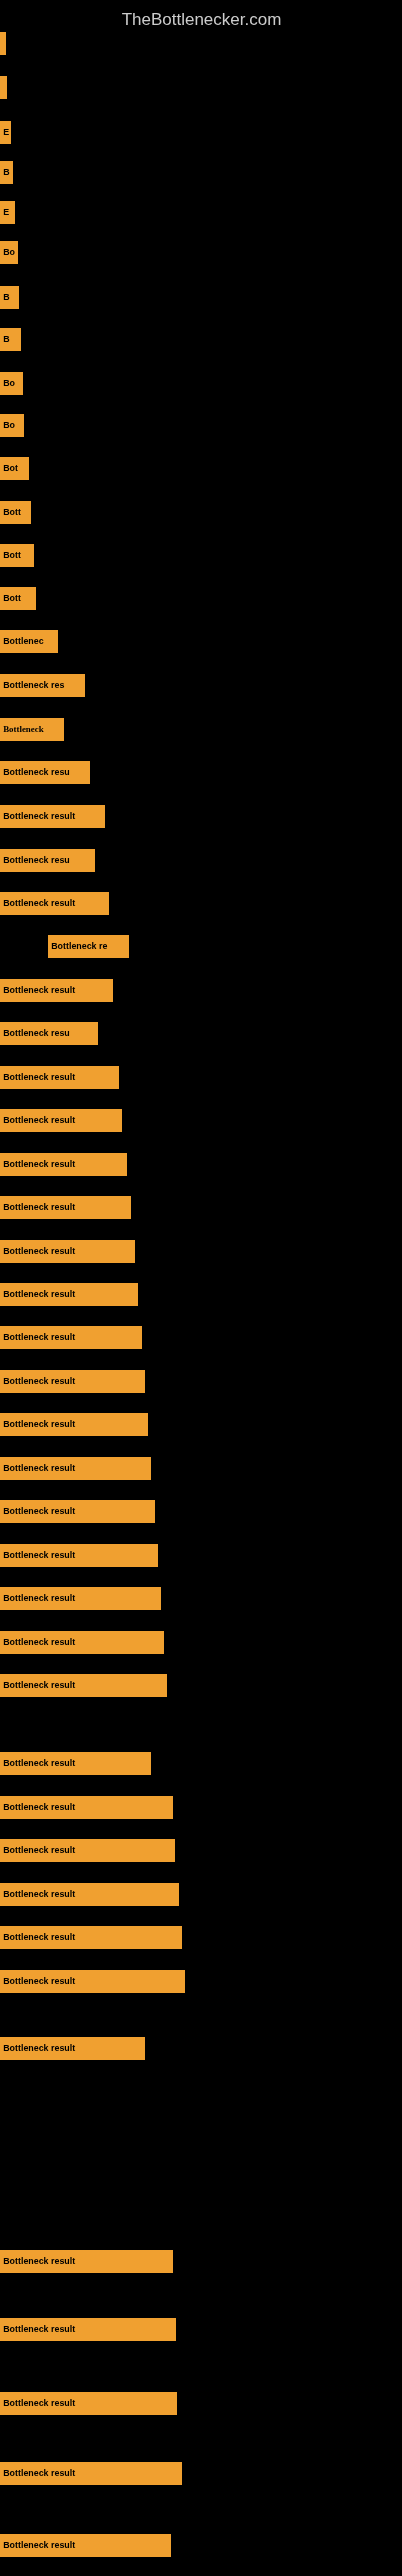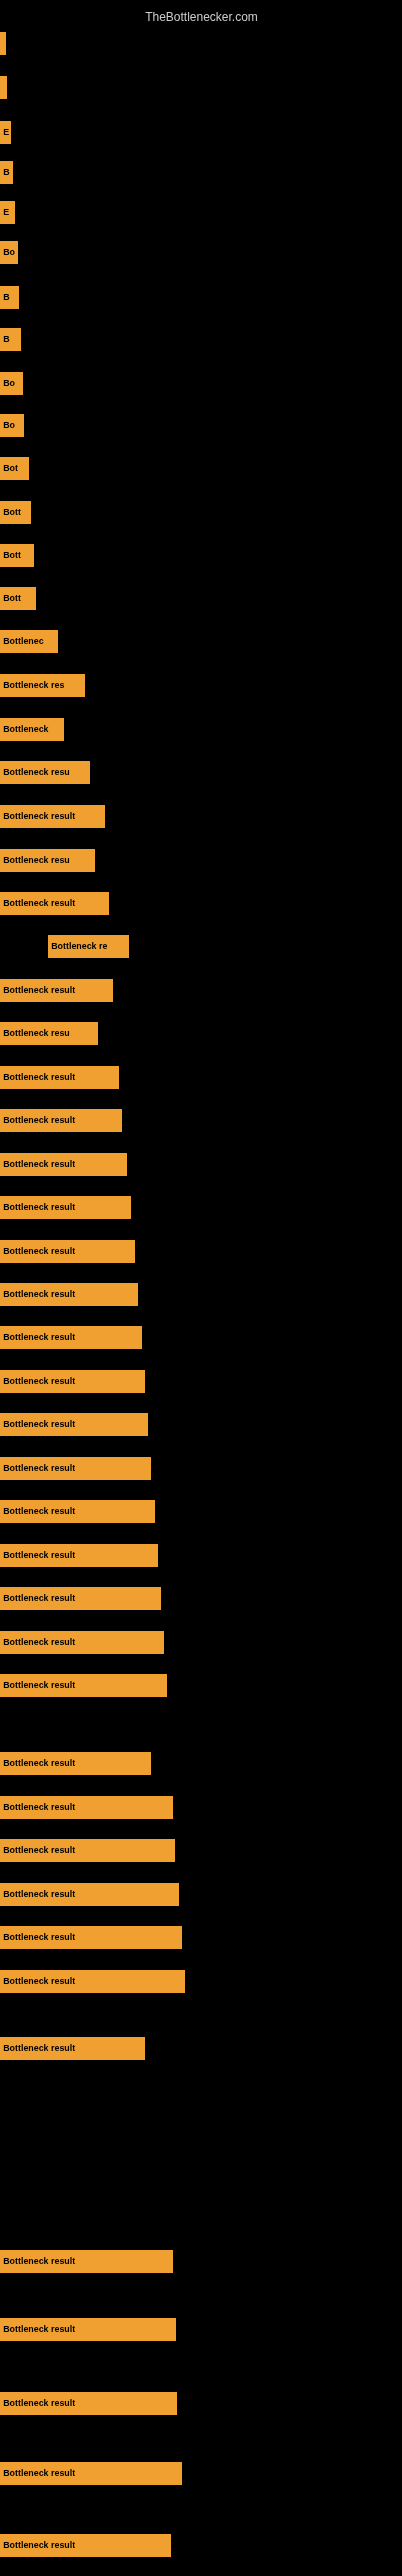--- a/index.html
+++ b/index.html
@@ -11,21 +11,21 @@
     body {
       background-color: #000000;
       width: 403px;
       min-height: 2576px;
       font-family: Arial, sans-serif;
       position: relative;
     }
 
     .site-title {
       color: #cccccc;
-      font-size: 12px;
+      font-size: 17px;
       text-align: center;
       padding: 6.4px 0;
       position: absolute;
       top: 4px;
       width: 100%;
     }
 
     .bars-container {
       position: absolute;
       top: 32px;
@@ -136,21 +136,21 @@
       <div class="bar" style="width: 58px;">
         <span class="bar-label">Bottlenec</span>
       </div>
     </div>
     <div class="bar-row" style="position: absolute; top: 642px; left: 0px; width: 100%;">
       <div class="bar" style="width: 85px;">
         <span class="bar-label">Bottleneck res</span>
       </div>
     </div>
     <div class="bar-row" style="position: absolute; top: 686px; left: 0px; width: 100%;">
-      <div class="bar" style="width: 64px;">
+      <div class="bar" style="width: 64px; font-family: Liberation Serif, serif;">
         <span class="bar-label">Bottleneck</span>
       </div>
     </div>
     <div class="bar-row" style="position: absolute; top: 729px; left: 0px; width: 100%;">
       <div class="bar" style="width: 90px;">
         <span class="bar-label">Bottleneck resu</span>
       </div>
     </div>
     <div class="bar-row" style="position: absolute; top: 773px; left: 0px; width: 100%;">
       <div class="bar" style="width: 105px;">

